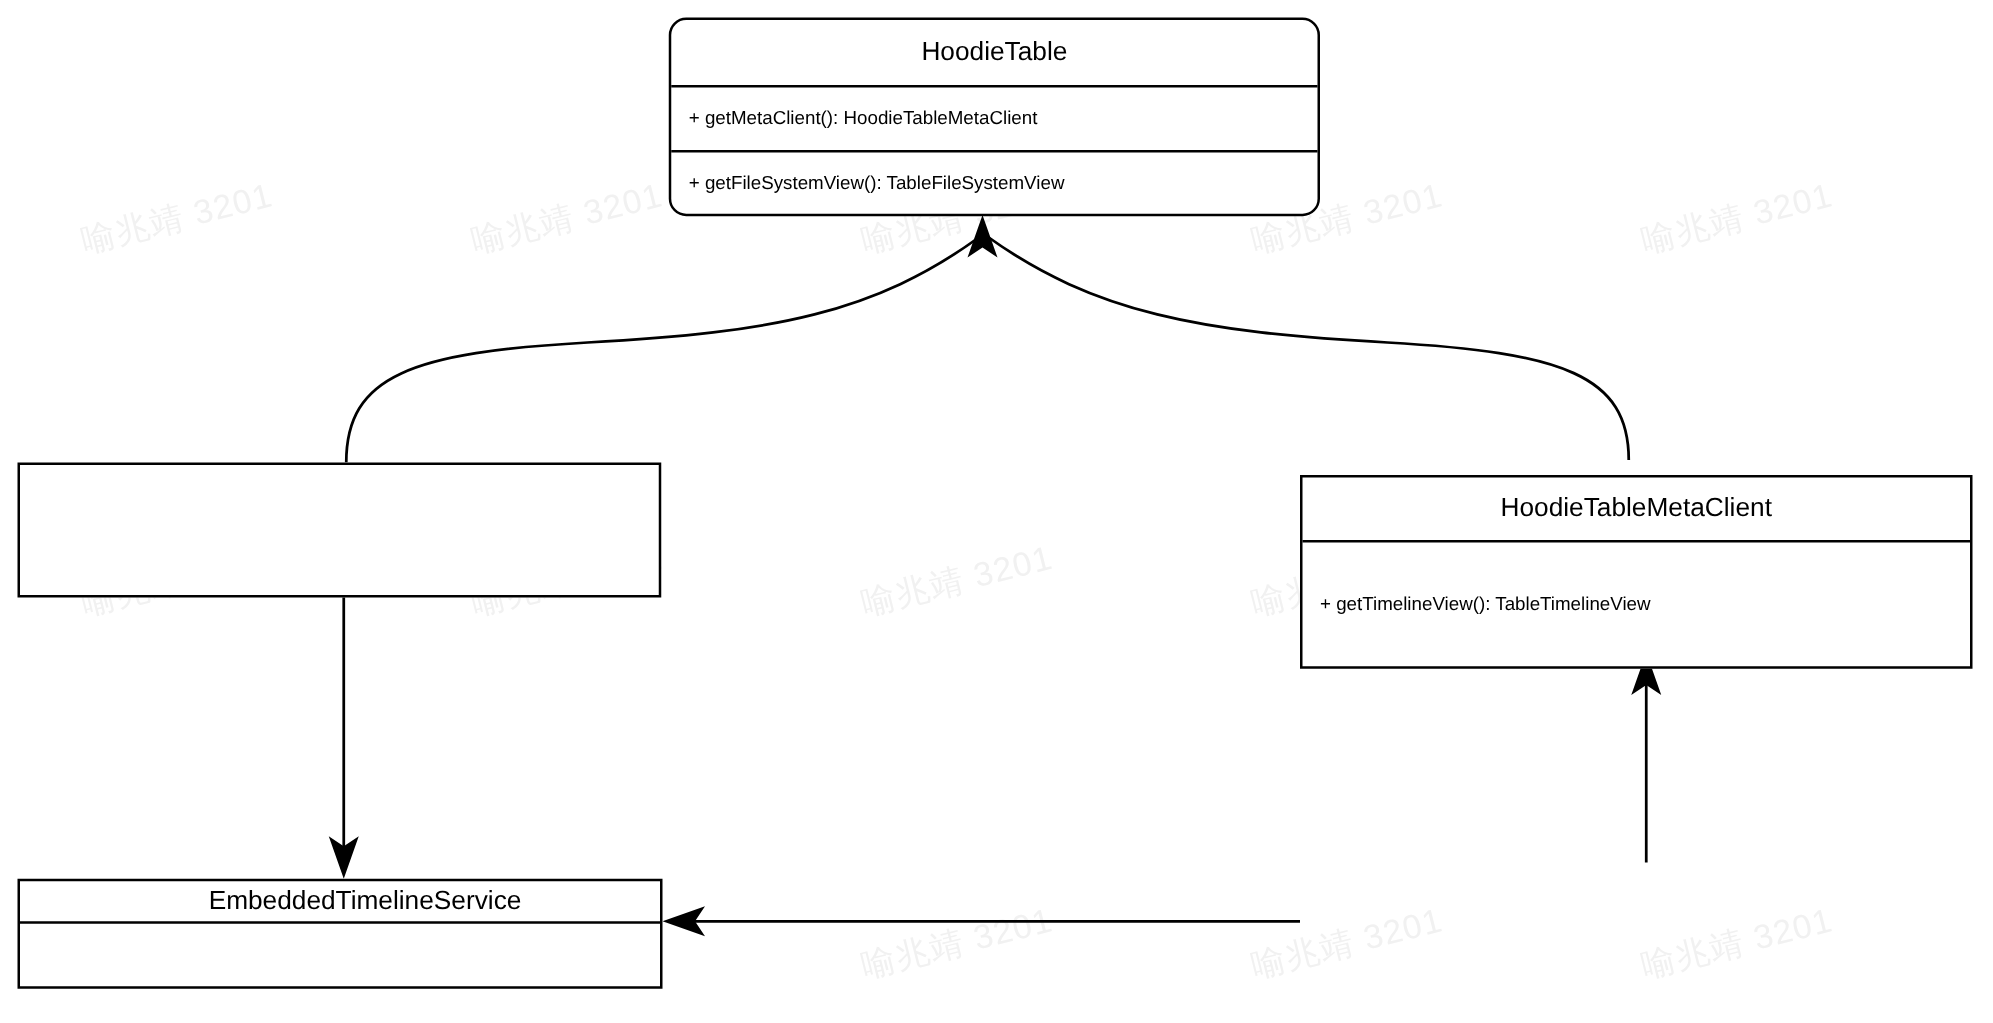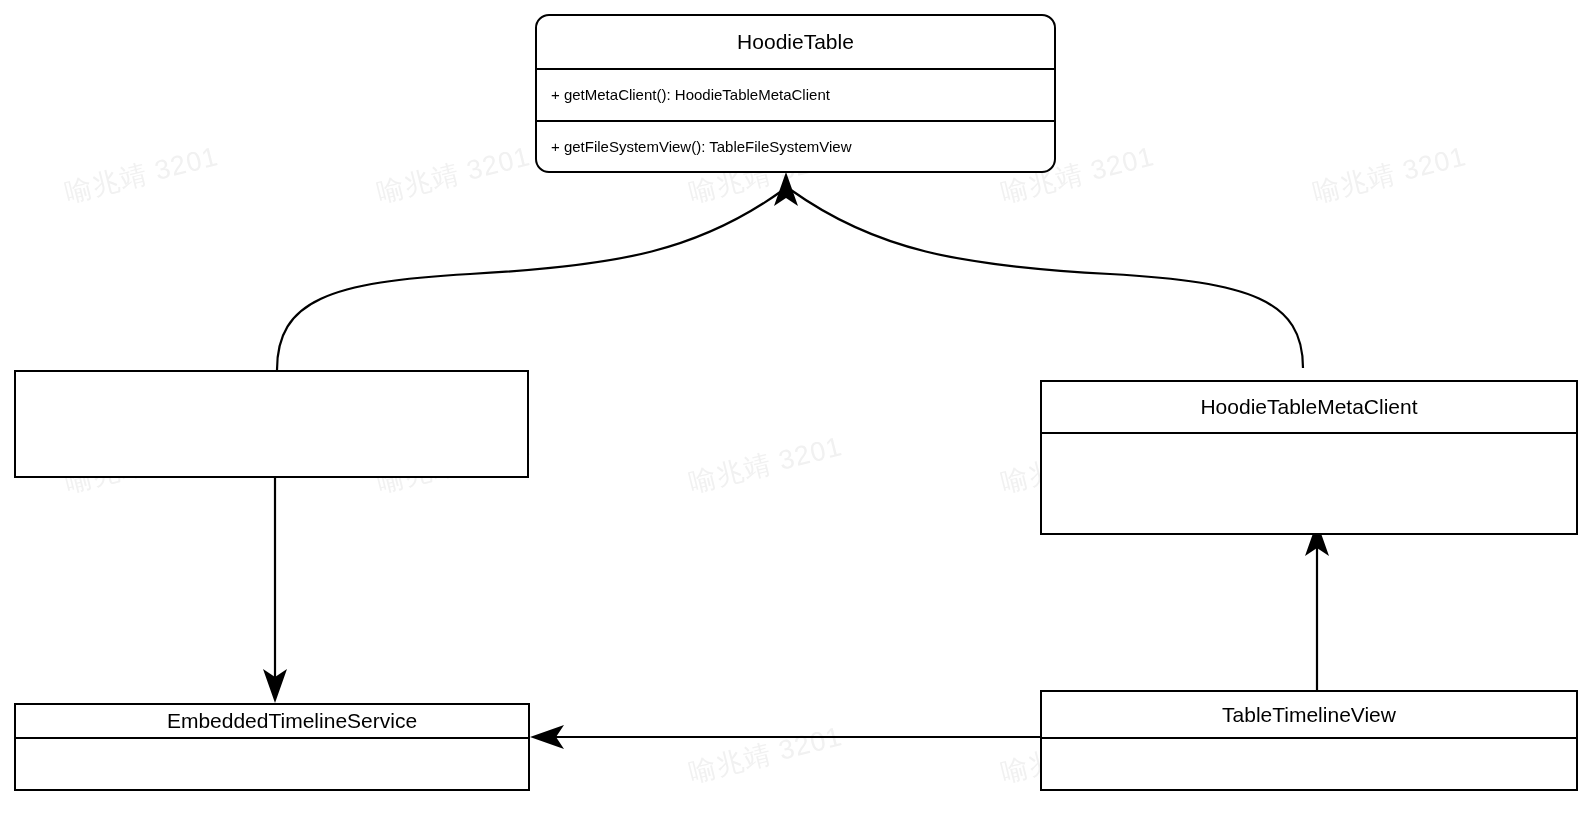--- a/index.html
+++ b/index.html
@@ -172,26 +172,23 @@
     </div>
   </div>
 
   <div class="class-box" id="box-table-file-system-view" style="left:14px; top:370px; width:515px; height:108px;">
     <div class="class-members-compartment empty"></div>
   </div>
 
   <div class="class-box" id="box-hoodie-table-meta-client" style="left:1040px; top:368px; width:538px; height:155px;margin-top:12px;">
     <div class="class-name-compartment" style="height:52px;">HoodieTableMetaClient</div>
     <div class="class-members-compartment">
+      <div class="class-member">+ getTimelineView(): TableTimelineView</div>
     </div>
   </div>
 
   <div class="class-box" id="box-embedded-timeline-service" style="left:14px; top:703px; width:516px; height:88px;">
     <div class="class-name-compartment" style="height:34px;padding-left:48px;">EmbeddedTimelineService</div>
     <div class="class-members-compartment empty"></div>
   </div>
 
-  <div class="class-box" id="box-table-timeline-view" style="left:1040px; top:690px; width:538px; height:101px;">
-    <div class="class-name-compartment" style="height:47px;">TableTimelineView</div>
-    <div class="class-members-compartment empty"></div>
-  </div>
 
 </div>
 
 </body></html>

